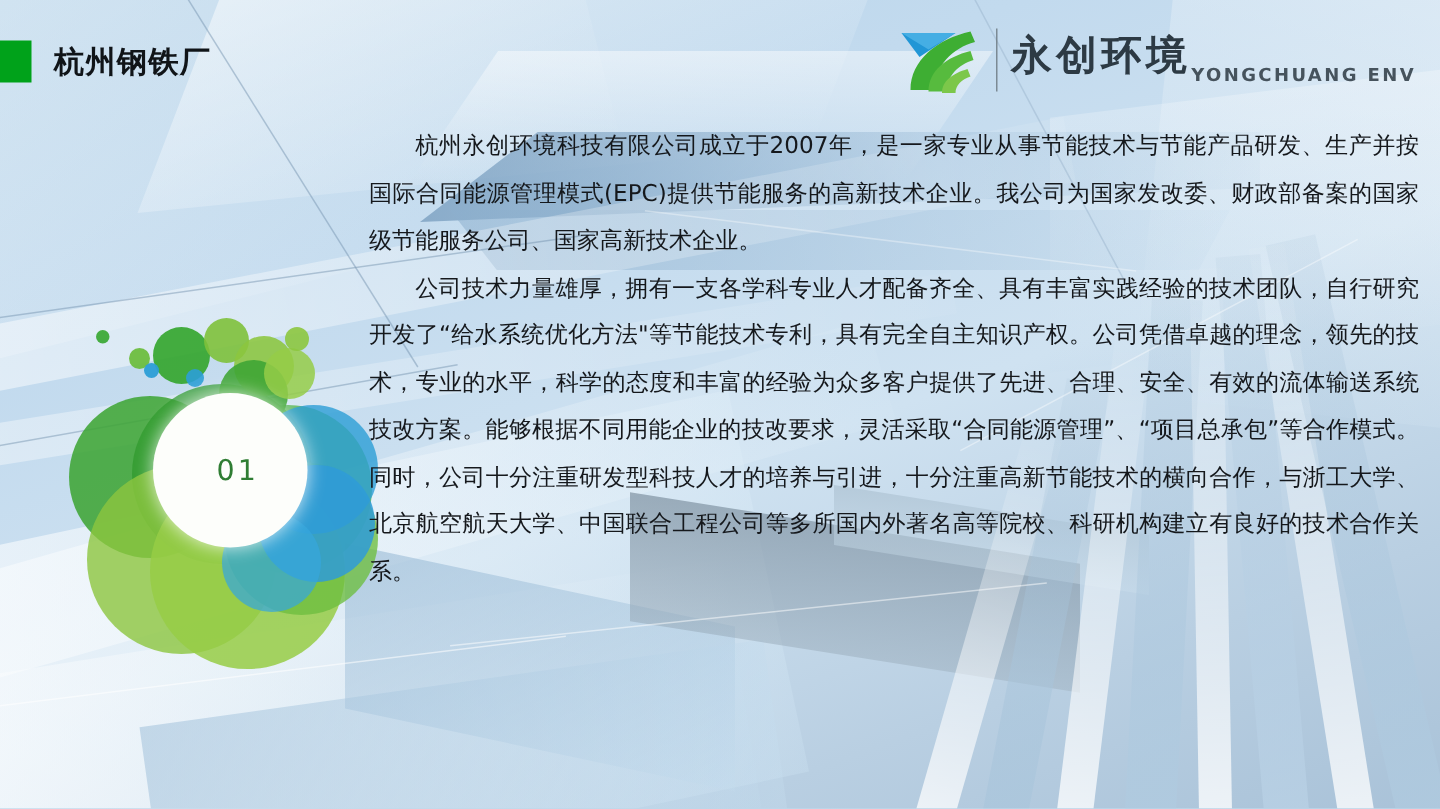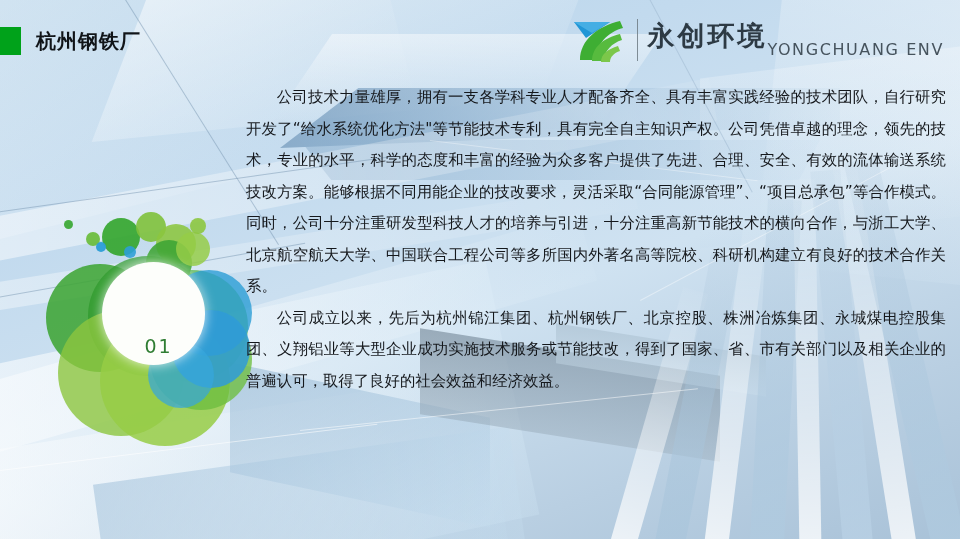--- a/index.html
+++ b/index.html
@@ -105,30 +105,30 @@
   .hdr-mark{position:absolute;left:0;top:27px;width:21px;height:28px;background:#00a21a;}
   .hdr-title{position:absolute;left:36px;top:28px;font-size:20px;font-weight:bold;color:#101418;
              letter-spacing:1px;}
 
   
   .logo{position:absolute;right:16px;top:16px;display:flex;align-items:center;gap:9px;}
   .logo-sym{width:58px;height:48px;flex:0 0 auto;}
   .logo-div{width:1px;height:42px;background:#6f7b84;opacity:.85;}
   .logo-txt{display:flex;flex-direction:row;line-height:1;}
   .logo-cn{font-size:27px;font-weight:bold;color:#2d3a44;letter-spacing:3px;}
-  .logo-en{font-size:16px;font-weight:normal;color:#46535d;letter-spacing:1.6px;margin-top:20px;}
+  .logo-en{font-size:12px;font-weight:bold;color:#46535d;letter-spacing:1.6px;margin-top:20px;}
 
   
   .badge{position:absolute;left:40px;top:212px;width:215px;height:215px;}
   .bub{position:absolute;border-radius:50%;}
   .badge-core{position:absolute;left:62px;top:50px;width:103px;height:103px;border-radius:50%;
               background:#fdfefb;box-shadow:0 0 12px rgba(255,255,255,.8);}
   .badge-num{position:absolute;left:62px;top:50px;width:113px;height:103px;border-radius:50%;
              display:flex;align-items:center;justify-content:center;
-             font-size:19px;color:#2f7d33;letter-spacing:2px;margin-top:32px;}
+             font-size:19px;color:#2f7d33;letter-spacing:2px;}
 
   
   .body-text{position:absolute;left:246px;top:82px;width:700px;
              font-size:15.4px;line-height:31.5px;color:#15181c;
              text-align:justify;text-justify:inter-ideograph;}
   .body-text p{margin:0;text-indent:2em;}
 </style>
 </head>
 <body>
 
@@ -207,17 +207,17 @@
         <div class="bub" style="left: 56px; top: 30px; width: 10px; height: 10px; background: rgb(44, 158, 214); opacity: 0.95;"></div>
         <div class="bub" style="left: 84px; top: 34px; width: 12px; height: 12px; background: rgb(44, 158, 214); opacity: 0.9;"></div>
         <div class="bub" style="left: 150px; top: 6px; width: 16px; height: 16px; background: rgb(140, 198, 63); opacity: 0.9;"></div>
         <div class="bub" style="left: 24px; top: 8px; width: 9px; height: 9px; background: rgb(53, 166, 47); opacity: 0.9;"></div>
       </div>
     <div class="badge-core"></div>
     <div class="badge-num" style="color: rgb(47, 125, 51);">01</div>
   </div>
 
   <div class="body-text" id="body-text">
+      <p>杭州永创环境科技有限公司成立于2007年，是一家专业从事节能技术与节能产品研发、生产并按国际合同能源管理模式(EPC)提供节能服务的高新技术企业。我公司为国家发改委、财政部备案的国家级节能服务公司、国家高新技术企业。</p>
       <p>公司技术力量雄厚，拥有一支各学科专业人才配备齐全、具有丰富实践经验的技术团队，自行研究开发了“给水系统优化方法"等节能技术专利，具有完全自主知识产权。公司凭借卓越的理念，领先的技术，专业的水平，科学的态度和丰富的经验为众多客户提供了先进、合理、安全、有效的流体输送系统技改方案。能够根据不同用能企业的技改要求，灵活采取“合同能源管理”、“项目总承包”等合作模式。同时，公司十分注重研发型科技人才的培养与引进，十分注重高新节能技术的横向合作，与浙工大学、北京航空航天大学、中国联合工程公司等多所国内外著名高等院校、科研机构建立有良好的技术合作关系。</p>
-      <p>公司成立以来，先后为杭州锦江集团、杭州钢铁厂、北京控股、株洲冶炼集团、永城煤电控股集团、义翔铝业等大型企业成功实施技术服务或节能技改，得到了国家、省、市有关部门以及相关企业的普遍认可，取得了良好的社会效益和经济效益。</p>
     </div>
 
 </div>
 
 </body></html>

